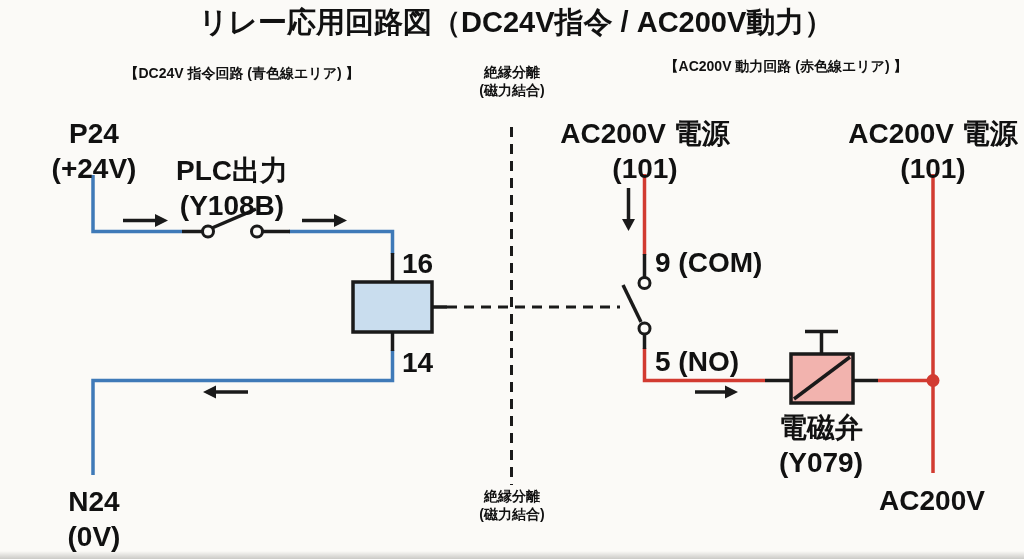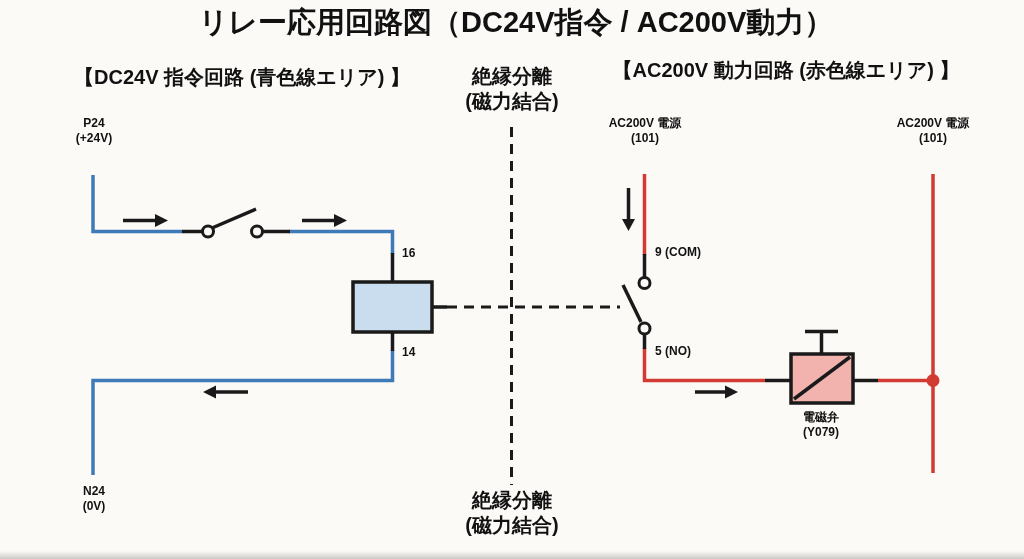--- a/index.html
+++ b/index.html
@@ -21,22 +21,22 @@
   .dash{stroke-width:3;stroke-dasharray:10 7;}
   .node{fill:var(--bg,#fbfaf7);stroke:var(--wire-black,#1a1a1a);stroke-width:3;}
   .box{stroke:var(--wire-black,#1a1a1a);stroke-width:3.5;}
   .coil-box{fill:var(--coil-fill,#c9ddee);}
   .valve-box{fill:var(--valve-fill,#f2b3ae);}
   .dot{fill:var(--red,#d23b31);stroke:none;}
   .ah{fill:var(--wire-black,#1a1a1a);stroke:none;}
   .lbl{position:absolute;font-weight:700;line-height:1.25;white-space:nowrap;}
   .center{transform:translateX(-50%);text-align:center;}
   .fs29{font-size:29px;}
-  .fs21{font-size:20px;}
-  .fs20{font-size:12px;}
+  .fs21{font-size:14px;}
+  .fs20{font-size:28px;}
 </style>
 </head>
 <body>
 
 <div class="stage">
 
   <svg class="diagram" viewBox="0 0 1024 559" width="1024" height="559">
 
     <g>
       <polyline class="w blue" points="93,175 93,231.5 182,231.5"></polyline>
@@ -121,20 +121,24 @@
     <div>(磁力結合)</div>
   </div>
 
   <div class="lbl center fs21" style="left:786px;top:58px">【AC200V 動力回路 (赤色線エリア) 】</div>
 
   <div class="lbl center fs20" style="left:94px;top:116px">
     <div>P24</div>
     <div>(+24V)</div>
   </div>
 
+  <div class="lbl center fs20" style="left:232px;top:153px">
+    <div>PLC出力</div>
+    <div>(Y108B)</div>
+  </div>
 
   <div class="lbl fs20" style="left:402px;top:246px">16</div>
 
 
   <div class="lbl fs20" style="left:402px;top:345px">14</div>
 
   <div class="lbl center fs20" style="left:94px;top:484px">
     <div>N24</div>
     <div>(0V)</div>
   </div>
@@ -158,15 +162,16 @@
     <div>電磁弁</div>
     <div>(Y079)</div>
   </div>
 
   <div class="lbl center fs21" style="left:512px;top:488px">
     <div>絶縁分離</div>
     <div>(磁力結合)</div>
   </div>
 
   <div class="lbl center fs20" style="left:932px;top:483px">
+    <div>AC200V</div>
   </div>
 
 </div>
 
 </body></html>

